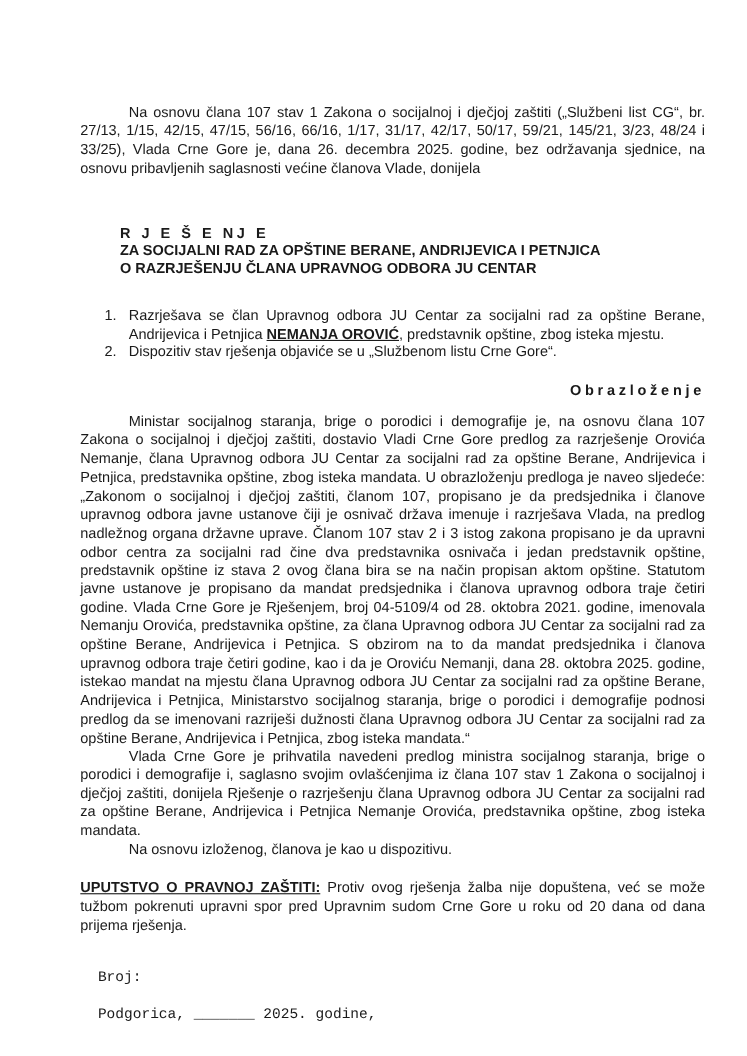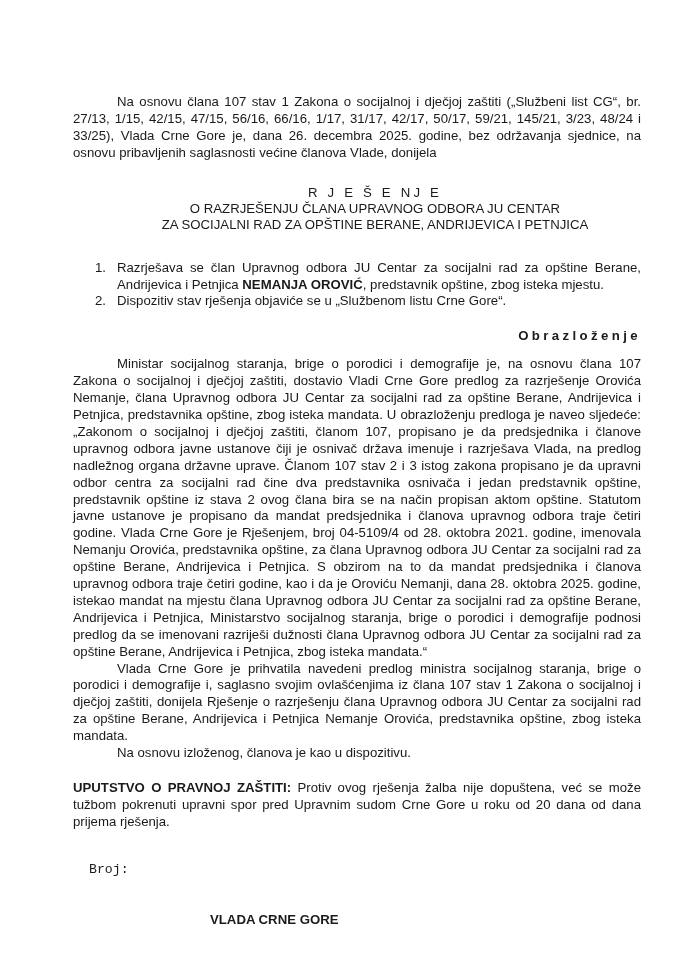--- a/index.html
+++ b/index.html
@@ -3,45 +3,45 @@
 <meta charset="utf-8">
 <style>
   html, body { margin: 0; padding: 0; background: #ffffff; }
   body {
     width: 679px; height: 960px; overflow: hidden; position: relative;
     font-family: "Liberation Sans", sans-serif; color: #1a1a1a;
     font-size: 13.2px; line-height: 16.9px;
   }
   .page { position: absolute; left: 73px; top: 94px; width: 568px; }
   .p { margin: 0; text-align: justify; text-indent: 44px; }
-  .title-block { margin-top: 23px; text-align: center; font-weight: normal; line-height: 16px; padding-left: 36px; }
+  .title-block { margin-top: 42px; font-weight: bold; line-height: 16px; padding-left: 36px; }
   .title-block div { margin: 0; }
   .title-main { letter-spacing: 3.2px; }
   ol.dispositiv { margin: 27px 0 0 0; padding: 0 0 0 44px; list-style: none; }
   ol.dispositiv li { position: relative; text-align: justify; }
   ol.dispositiv li .num { position: absolute; left: -22px; }
-  .b { font-weight: bold; }
+  .b { font-weight: bold; text-decoration: underline; }
   .obr-heading { margin-top: 18px; text-align: right; font-weight: bold; letter-spacing: 3.4px; padding-left: 36px; }
   .obr-body { margin-top: 11px; }
   .legal { margin-top: 18px; text-align: justify; }
   .footer { margin-top: 31px; }
   .footer div { margin: 16px; font-family: Liberation Mono, monospace; }
   .gov { margin-top: 33px; padding-left: 137px; font-weight: bold; }
 </style>
 </head>
 <body>
 
 <div class="page">
 
   <p class="p">Na osnovu člana 107 stav 1 Zakona o socijalnoj i dječjoj zaštiti („Službeni list CG“, br. 27/13, 1/15, 42/15, 47/15, 56/16, 66/16, 1/17, 31/17, 42/17, 50/17, 59/21, 145/21, 3/23,  48/24 i 33/25), Vlada Crne Gore je, dana 26. decembra 2025. godine, bez održavanja sjednice, na osnovu pribavljenih saglasnosti većine članova Vlade, donijela</p>
 
   <div class="title-block">
     <div class="title-main">R J E Š E NJ E</div>
+    <div>ZA SOCIJALNI RAD ZA OPŠTINE BERANE, ANDRIJEVICA I PETNJICA</div>
     <div>O RAZRJEŠENJU ČLANA UPRAVNOG ODBORA JU CENTAR</div>
-    <div>ZA SOCIJALNI RAD ZA OPŠTINE BERANE, ANDRIJEVICA I PETNJICA</div>
   </div>
 
   <ol class="dispositiv">
     <li>
       <span class="num">1.</span>
       <span>Razrješava se član Upravnog odbora JU Centar za socijalni rad za opštine Berane, Andrijevica i Petnjica </span><span class="b">NEMANJA OROVIĆ</span><span>, predstavnik opštine, zbog isteka mjestu.</span>
     </li>
     <li>
       <span class="num">2.</span>
       <span>Dispozitiv stav rješenja objaviće se u „Službenom listu Crne Gore“.</span>
@@ -53,17 +53,18 @@
   <div class="obr-body">
     <p class="p">Ministar socijalnog staranja, brige o porodici i demografije je, na osnovu člana 107 Zakona o socijalnoj i dječjoj zaštiti, dostavio Vladi Crne Gore predlog za razrješenje Orovića Nemanje, člana Upravnog odbora JU Centar za socijalni rad za opštine Berane, Andrijevica i Petnjica, predstavnika opštine, zbog isteka mandata. U obrazloženju predloga je naveo sljedeće: „Zakonom o socijalnoj i dječjoj zaštiti, članom 107, propisano je da predsjednika i članove upravnog odbora javne ustanove čiji je osnivač država imenuje i razrješava Vlada, na predlog nadležnog organa državne uprave. Članom 107 stav 2 i 3 istog zakona propisano je da upravni odbor centra za socijalni rad čine dva predstavnika osnivača i jedan predstavnik opštine, predstavnik opštine iz stava 2 ovog člana bira se na način propisan aktom opštine. Statutom javne ustanove je propisano da mandat predsjednika i članova upravnog odbora traje četiri godine. Vlada Crne Gore je Rješenjem, broj 04-5109/4 od 28. oktobra 2021. godine, imenovala Nemanju Orovića, predstavnika opštine, za člana Upravnog odbora JU Centar za socijalni rad za opštine Berane, Andrijevica i Petnjica. S obzirom na to da mandat predsjednika i članova upravnog odbora traje četiri godine, kao i da je Oroviću Nemanji, dana 28. oktobra 2025. godine, istekao mandat na mjestu člana Upravnog odbora JU Centar za socijalni rad za opštine Berane, Andrijevica i Petnjica, Ministarstvo socijalnog staranja, brige o porodici i demografije podnosi predlog da se imenovani razriješi dužnosti člana Upravnog odbora JU Centar za socijalni rad za opštine Berane, Andrijevica i Petnjica, zbog isteka mandata.“</p>
     <p class="p">Vlada Crne Gore je prihvatila navedeni predlog ministra socijalnog staranja, brige o porodici i demografije i, saglasno svojim ovlašćenjima iz člana 107 stav 1 Zakona o socijalnoj i dječjoj zaštiti, donijela Rješenje o razrješenju člana Upravnog odbora JU Centar za socijalni rad za opštine Berane, Andrijevica i Petnjica Nemanje Orovića, predstavnika opštine, zbog isteka mandata.</p>
     <p class="p">Na osnovu izloženog, članova je kao u dispozitivu.</p>
   </div>
 
   <p class="legal"><span class="b">UPUTSTVO O PRAVNOJ ZAŠTITI:</span><span> Protiv ovog rješenja žalba nije dopuštena, već se može tužbom pokrenuti upravni spor pred Upravnim sudom Crne Gore u roku od 20 dana od dana prijema rješenja.</span></p>
 
   <div class="footer">
     <div>Broj:</div>
+    <div>Podgorica, _______ 2025. godine,</div>
   </div>
 
   <div class="gov">VLADA CRNE GORE</div>
 
 </div>
 
 </body></html>

